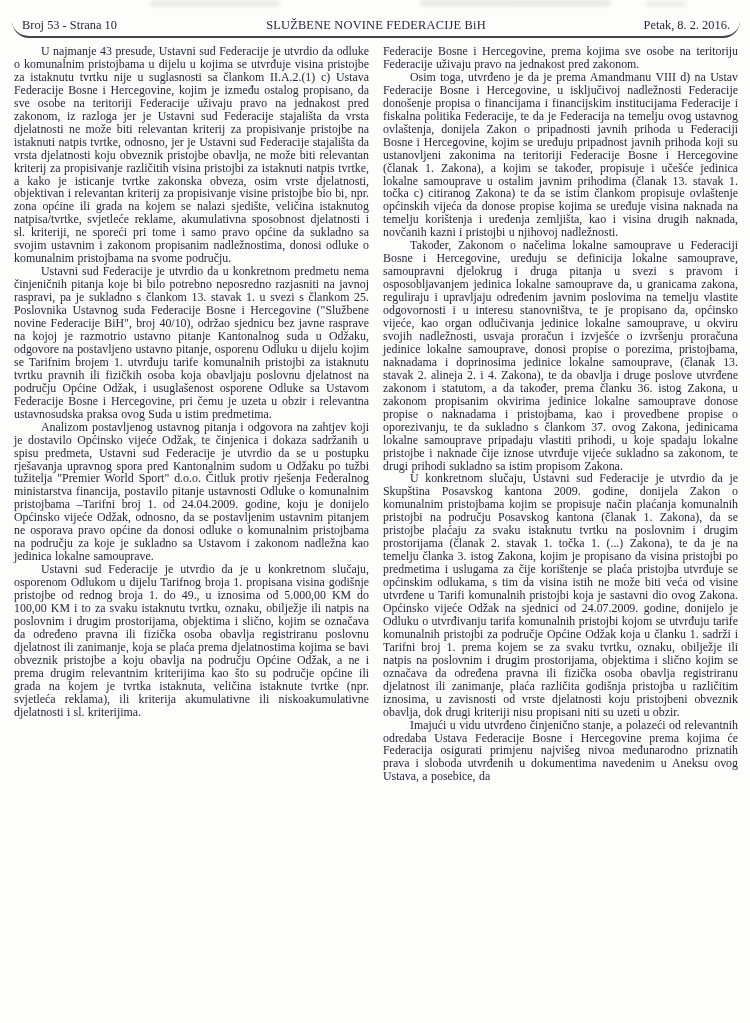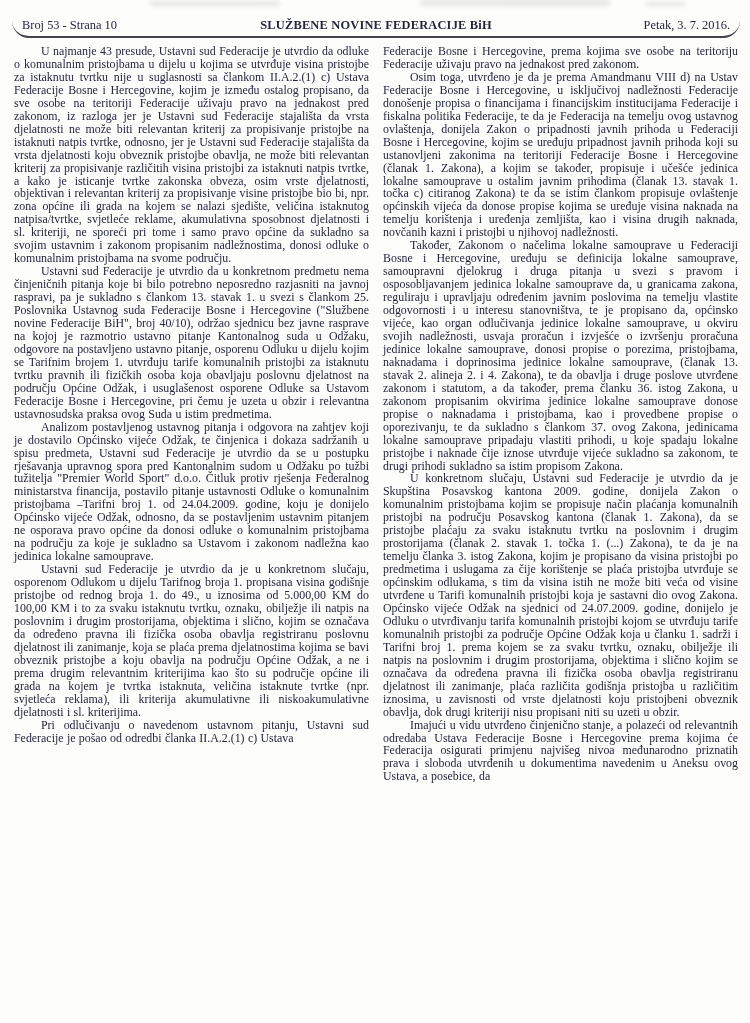--- a/index.html
+++ b/index.html
@@ -20,21 +20,21 @@
   .smudge-2{left:420px;top:0px;width:190px;height:6px;}
   .smudge-3{left:646px;top:2px;width:40px;height:4px;}
 
   .gazette-header{
     display:flex;align-items:flex-end;justify-content:space-between;
     padding:14px 10px 3px 10px;
     border-bottom:2.5px solid var(--rule-color);
     font-size:12.4px;
   }
   .gazette-header .hdr-left{width:200px;text-align:left;}
-  .gazette-header .hdr-center{flex:1;text-align:center;font-weight:bold;letter-spacing:.2px;}
+  .gazette-header .hdr-center{flex:1;text-align:center;font-weight:normal;letter-spacing:.2px;}
   .gazette-header .hdr-right{width:200px;text-align:right;}
 
   .columns{
     display:flex;
     gap:14px;
     padding:7px 2px 0 2px;
   }
   .column{width:356px;}
   .column p, .column h2{
     font-size:11.9px;
@@ -57,30 +57,29 @@
 
 <div class="page">
 
   <div class="scan-smudge smudge-1"></div>
   <div class="scan-smudge smudge-2"></div>
   <div class="scan-smudge smudge-3"></div>
 
   <div class="gazette-header">
     <span class="hdr-left">Broj 53 - Strana 10</span>
     <span class="hdr-center">SLUŽBENE NOVINE FEDERACIJE BiH</span>
-    <span class="hdr-right">Petak, 3. 7. 2016.</span>
+    <span class="hdr-right">Petak, 8. 2. 2016.</span>
   </div>
 
   <div class="columns">
     <div class="column">
         <p class="indent">U najmanje 43 presude, Ustavni sud Federacije je utvrdio da odluke o komunalnim pristojbama u dijelu u kojima se utvrđuje visina pristojbe za istaknutu tvrtku nije u suglasnosti sa člankom II.A.2.(1) c) Ustava Federacije Bosne i Hercegovine, kojim je između ostalog propisano, da sve osobe na teritoriji Federacije uživaju pravo na jednakost pred zakonom, iz razloga jer je Ustavni sud Federacije stajališta da vrsta djelatnosti ne može biti relevantan kriterij za propisivanje pristojbe na istaknuti natpis tvrtke, odnosno, jer je Ustavni sud Federacije stajališta da vrsta djelatnosti koju obveznik pristojbe obavlja, ne može biti relevantan kriterij za propisivanje različitih visina pristojbi za istaknuti natpis tvrtke, a kako je isticanje tvrtke zakonska obveza, osim vrste djelatnosti, objektivan i relevantan kriterij za propisivanje visine pristojbe bio bi, npr. zona općine ili grada na kojem se nalazi sjedište, veličina istaknutog natpisa/tvrtke, svjetleće reklame, akumulativna sposobnost djelatnosti i sl. kriteriji, ne sporeći pri tome i samo pravo općine da sukladno sa svojim ustavnim i zakonom propisanim nadležnostima, donosi odluke o komunalnim pristojbama na svome području.</p>
         <p class="indent">Ustavni sud Federacije je utvrdio da u konkretnom predmetu nema činjeničnih pitanja koje bi bilo potrebno neposredno razjasniti na javnoj raspravi, pa je sukladno s člankom 13. stavak 1. u svezi s člankom 25. Poslovnika Ustavnog suda Federacije Bosne i Hercegovine ("Službene novine Federacije BiH", broj 40/10), održao sjednicu bez javne rasprave na kojoj je razmotrio ustavno pitanje Kantonalnog suda u Odžaku, odgovore na postavljeno ustavno pitanje, osporenu Odluku u dijelu kojim se Tarifnim brojem 1. utvrđuju tarife komunalnih pristojbi za istaknutu tvrtku pravnih ili fizičkih osoba koja obavljaju poslovnu djelatnost na području Općine Odžak, i usuglašenost osporene Odluke sa Ustavom Federacije Bosne i Hercegovine, pri čemu je uzeta u obzir i relevantna ustavnosudska praksa ovog Suda u istim predmetima.</p>
         <p class="indent">Analizom postavljenog ustavnog pitanja i odgovora na zahtjev koji je dostavilo Općinsko vijeće Odžak, te činjenica i dokaza sadržanih u spisu predmeta, Ustavni sud Federacije je utvrdio da se u postupku rješavanja upravnog spora pred Kantonalnim sudom u Odžaku po tužbi tužitelja "Premier World Sport" d.o.o. Čitluk protiv rješenja Federalnog ministarstva financija, postavilo pitanje ustavnosti Odluke o komunalnim pristojbama –Tarifni broj 1. od 24.04.2009. godine, koju je donijelo Općinsko vijeće Odžak, odnosno, da se postavljenim ustavnim pitanjem ne osporava pravo općine da donosi odluke o komunalnim pristojbama na području za koje je sukladno sa Ustavom i zakonom nadležna kao jedinica lokalne samouprave.</p>
         <p class="indent">Ustavni sud Federacije je utvrdio da je u konkretnom slučaju, osporenom Odlukom u dijelu Tarifnog broja 1. propisana visina godišnje pristojbe od rednog broja 1. do 49., u iznosima od 5.000,00 KM do 100,00 KM i to za svaku istaknutu tvrtku, oznaku, obilježje ili natpis na poslovnim i drugim prostorijama, objektima i slično, kojim se označava da određeno pravna ili fizička osoba obavlja registriranu poslovnu djelatnost ili zanimanje, koja se plaća prema djelatnostima kojima se bavi obveznik pristojbe a koju obavlja na području Općine Odžak, a ne i prema drugim relevantnim kriterijima kao što su područje općine ili grada na kojem je tvrtka istaknuta, veličina istaknute tvrtke (npr. svjetleća reklama), ili kriterija akumulativne ili niskoakumulativne djelatnosti i sl. kriterijima.</p>
-        <p class="indent">Pri odlučivanju o navedenom ustavnom pitanju, Ustavni sud Federacije je pošao od odredbi članka II.A.2.(1) c) Ustava</p>
       </div>
     <div class="column">
         <p class="flush">Federacije Bosne i Hercegovine, prema kojima sve osobe na teritoriju Federacije uživaju pravo na jednakost pred zakonom.</p>
         <p class="indent">Osim toga, utvrđeno je da je prema Amandmanu VIII d) na Ustav Federacije Bosne i Hercegovine, u isključivoj nadležnosti Federacije donošenje propisa o financijama i financijskim institucijama Federacije i fiskalna politika Federacije, te da je Federacija na temelju ovog ustavnog ovlaštenja, donijela Zakon o pripadnosti javnih prihoda u Federaciji Bosne i Hercegovine, kojim se uređuju pripadnost javnih prihoda koji su ustanovljeni zakonima na teritoriji Federacije Bosne i Hercegovine (članak 1. Zakona), a kojim se također, propisuje i učešće jedinica lokalne samouprave u ostalim javnim prihodima (članak 13. stavak 1. točka c) citiranog Zakona) te da se istim člankom propisuje ovlaštenje općinskih vijeća da donose propise kojima se uređuje visina naknada na temelju korištenja i uređenja zemljišta, kao i visina drugih naknada, novčanih kazni i pristojbi u njihovoj nadležnosti.</p>
         <p class="indent">Također, Zakonom o načelima lokalne samouprave u Federaciji Bosne i Hercegovine, uređuju se definicija lokalne samouprave, samoupravni djelokrug i druga pitanja u svezi s pravom i osposobljavanjem jedinica lokalne samouprave da, u granicama zakona, reguliraju i upravljaju određenim javnim poslovima na temelju vlastite odgovornosti i u interesu stanovništva, te je propisano da, općinsko vijeće, kao organ odlučivanja jedinice lokalne samouprave, u okviru svojih nadležnosti, usvaja proračun i izvješće o izvršenju proračuna jedinice lokalne samouprave, donosi propise o porezima, pristojbama, naknadama i doprinosima jedinice lokalne samouprave, (članak 13. stavak 2. alineja 2. i 4. Zakona), te da obavlja i druge poslove utvrđene zakonom i statutom, a da također, prema članku 36. istog Zakona, u zakonom propisanim okvirima jedinice lokalne samouprave donose propise o naknadama i pristojbama, kao i provedbene propise o oporezivanju, te da sukladno s člankom 37. ovog Zakona, jedinicama lokalne samouprave pripadaju vlastiti prihodi, u koje spadaju lokalne pristojbe i naknade čije iznose utvrđuje vijeće sukladno sa zakonom, te drugi prihodi sukladno sa istim propisom Zakona.</p>
         <p class="indent">U konkretnom slučaju, Ustavni sud Federacije je utvrdio da je Skupština Posavskog kantona 2009. godine, donijela Zakon o komunalnim pristojbama kojim se propisuje način plaćanja komunalnih pristojbi na području Posavskog kantona (članak 1. Zakona), da se pristojbe plaćaju za svaku istaknutu tvrtku na poslovnim i drugim prostorijama (članak 2. stavak 1. točka 1. (...) Zakona), te da je na temelju članka 3. istog Zakona, kojim je propisano da visina pristojbi po predmetima i uslugama za čije korištenje se plaća pristojba utvrđuje se općinskim odlukama, s tim da visina istih ne može biti veća od visine utvrđene u Tarifi komunalnih pristojbi koja je sastavni dio ovog Zakona. Općinsko vijeće Odžak na sjednici od 24.07.2009. godine, donijelo je Odluku o utvrđivanju tarifa komunalnih pristojbi kojom se utvrđuju tarife komunalnih pristojbi za područje Općine Odžak koja u članku 1. sadrži i Tarifni broj 1. prema kojem se za svaku tvrtku, oznaku, obilježje ili natpis na poslovnim i drugim prostorijama, objektima i slično kojim se označava da određena pravna ili fizička osoba obavlja registriranu djelatnost ili zanimanje, plaća različita godišnja pristojba u različitim iznosima, u zavisnosti od vrste djelatnosti koju pristojbeni obveznik obavlja, dok drugi kriteriji nisu propisani niti su uzeti u obzir.</p>
         <p class="indent">Imajući u vidu utvrđeno činjenično stanje, a polazeći od relevantnih odredaba Ustava Federacije Bosne i Hercegovine prema kojima će Federacija osigurati primjenu najvišeg nivoa međunarodno priznatih prava i sloboda utvrđenih u dokumentima navedenim u Aneksu ovog Ustava, a posebice, da</p>
       </div>
   </div>
 

